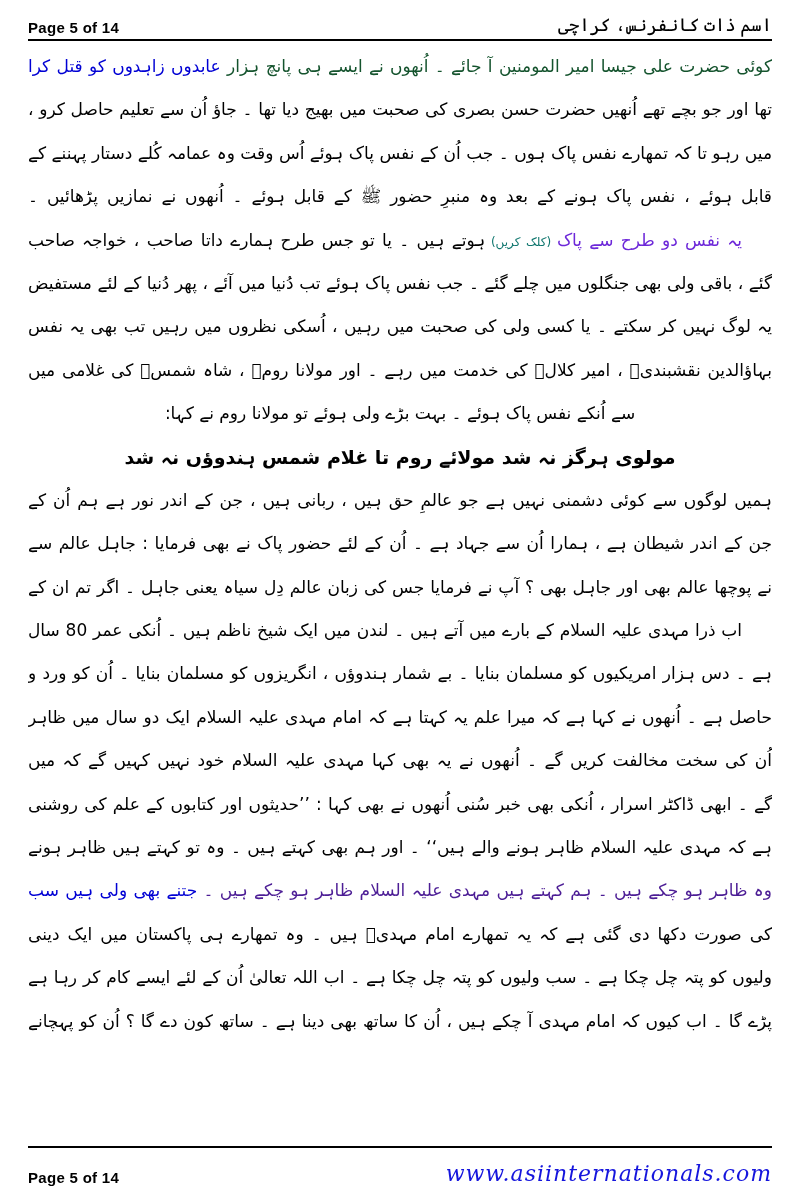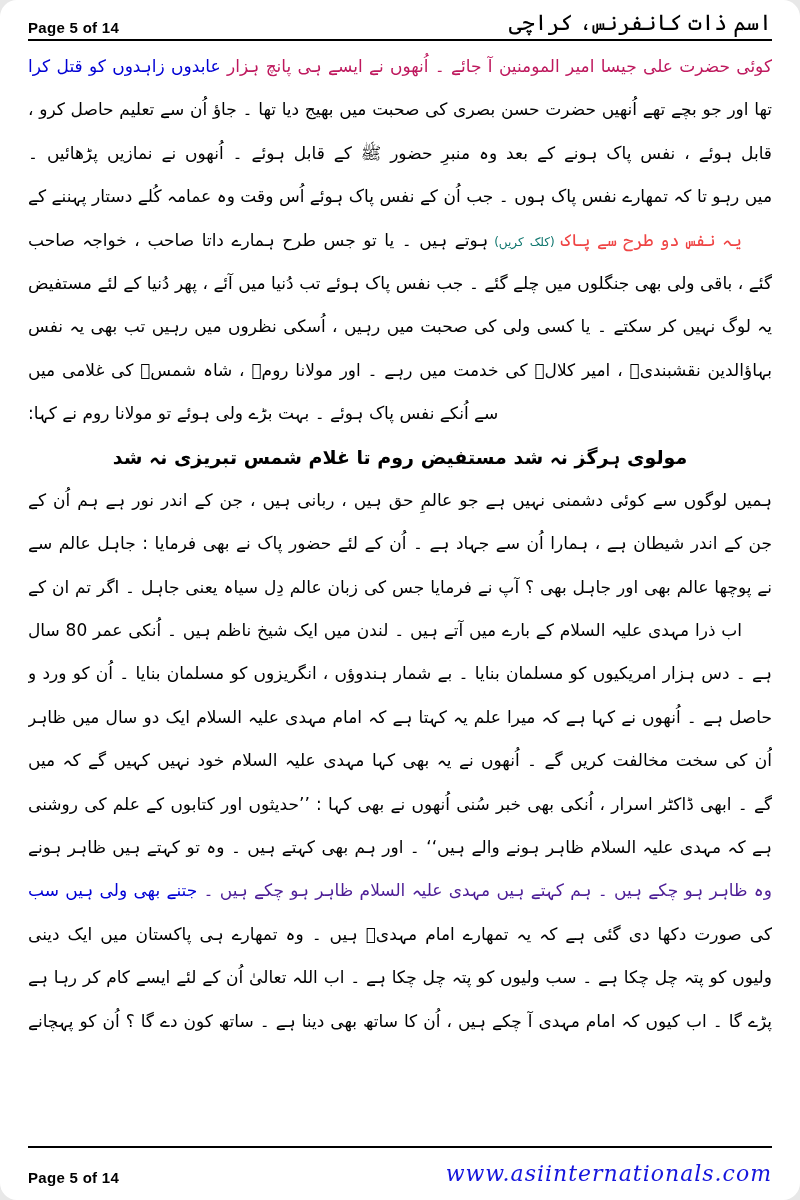--- a/index.html
+++ b/index.html
@@ -1,32 +1,32 @@
 <!DOCTYPE html>
 <html lang="ur"><head>
 <meta charset="utf-8">
 <style>
   html,body{margin:0;padding:0;background:#e8e8e8;}
   .page{
     width:800px;height:1200px;background:#ffffff;box-sizing:border-box;
     padding:6px 28px 0 28px;position:relative;margin:0 auto;
-    font-family:"DejaVu Sans",sans-serif;color:#000;border-radius:17px;
+    font-family:"DejaVu Sans",sans-serif;color:#000;
   }
   .hdr{display:flex;justify-content:space-between;align-items:flex-end;height:30px;}
   .hdr-page{font:bold 15px "Liberation Sans",sans-serif;letter-spacing:.3px;}
-  .hdr-title{direction:rtl;font-family:Liberation Sans, sans-serif;font-size:22px;}
+  .hdr-title{direction:rtl;font-family:Liberation Serif, serif;font-size:18px;}
   .rule{border:none;border-top:2px solid #000;margin:3px 0 0 0;}
   .body-lines{margin-top:4px;}
   .line{
     direction:rtl;unicode-bidi:embed;
     font-size:17px;height:43.4px;line-height:43.4px;
     overflow:hidden;white-space:nowrap;
   }
   .line.justify{white-space:normal;text-align:justify;text-align-last:justify;}
-  .line.right{text-align:left;}
+  .line.right{text-align:center;}
   .line.center{text-align:center;white-space:normal;text-align-last:center;}
   .line.indent{padding-right:30px;}
   .line.verse{font-weight:bold;font-size:19px;letter-spacing:.5px;}
   .seg-small{font-size:12px;}
   .ftr-rule{position:absolute;left:28px;right:28px;bottom:52px;border:none;border-top:2px solid #000;margin:0;}
   .ftr{position:absolute;left:28px;right:28px;bottom:14px;display:flex;justify-content:space-between;align-items:flex-end;}
   .ftr-page{font:bold 15px "Liberation Sans",sans-serif;letter-spacing:.3px;}
   .ftr-link{font-family:"DejaVu Serif",serif;font-style:italic;font-size:22px;text-decoration:none;letter-spacing:1px;}
 </style>
 </head>
@@ -34,30 +34,30 @@
 
 <div class="page">
 
   <div class="hdr">
     <span class="hdr-page">Page 5 of 14</span>
     <span class="hdr-title" dir="rtl">اسم ذات کانفرنس، کراچی</span>
   </div>
   <hr class="rule">
 
   <div class="body-lines" id="body-lines">
-      <div class="line justify"><span style="color: #be185d;">کوئی حضرت علی جیسا امیر المومنین آ جائے ۔ اُنھوں نے ایسے ہی پانچ ہزار </span><span style="color: rgb(0, 0, 212);">عابدوں زاہدوں کو قتل کرا دیا</span></div>
+      <div class="line justify"><span style="color: #14532d;">کوئی حضرت علی جیسا امیر المومنین آ جائے ۔ اُنھوں نے ایسے ہی پانچ ہزار </span><span style="color: rgb(0, 0, 212);">عابدوں زاہدوں کو قتل کرا دیا</span></div>
       <div class="line justify"><span style="color: rgb(0, 0, 0);">تھا اور جو بچے تھے اُنھیں حضرت حسن بصری کی صحبت میں بھیج دیا تھا ۔ جاؤ اُن سے تعلیم حاصل کرو ، اُن کی صحبت</span></div>
+      <div class="line justify"><span style="color: rgb(0, 0, 0);">میں رہو تا کہ تمھارے نفس پاک ہوں ۔ جب اُن کے نفس پاک ہوئے اُس وقت وہ عمامہ کُلے دستار پہننے کے</span></div>
       <div class="line justify"><span style="color: rgb(0, 0, 0);">قابل ہوئے ، نفس پاک ہونے کے بعد وہ منبرِ حضور ﷺ کے قابل ہوئے ۔ اُنھوں نے نمازیں پڑھائیں ۔</span></div>
-      <div class="line justify"><span style="color: rgb(0, 0, 0);">میں رہو تا کہ تمھارے نفس پاک ہوں ۔ جب اُن کے نفس پاک ہوئے اُس وقت وہ عمامہ کُلے دستار پہننے کے</span></div>
-      <div class="line justify indent"><span style="color: #ef4444; font-family: Liberation Serif, serif;">یہ نفس دو طرح سے پاک</span><span class="seg-small" style="color: #0f766e;"> (کلک کریں) </span><span style="color: rgb(0, 0, 0);">ہوتے ہیں ۔ یا تو جس طرح ہمارے داتا صاحب ، خواجہ صاحب جنگلوں میں چلے</span></div>
+      <div class="line justify indent"><span style="color: #6d28d9;">یہ نفس دو طرح سے پاک</span><span class="seg-small" style="color: #0f766e;"> (کلک کریں) </span><span style="color: rgb(0, 0, 0);">ہوتے ہیں ۔ یا تو جس طرح ہمارے داتا صاحب ، خواجہ صاحب جنگلوں میں چلے</span></div>
       <div class="line justify"><span style="color: rgb(0, 0, 0);">گئے ، باقی ولی بھی جنگلوں میں چلے گئے ۔ جب نفس پاک ہوئے تب دُنیا میں آئے ، پھر دُنیا کے لئے مستفیض ہوئے ۔ یہ کام تو</span></div>
       <div class="line justify"><span style="color: rgb(0, 0, 0);">یہ لوگ نہیں کر سکتے ۔ یا کسی ولی کی صحبت میں رہیں ، اُسکی نظروں میں رہیں تب بھی یہ نفس پاک ہو جاتا ہے ۔ جس طرح</span></div>
       <div class="line justify"><span style="color: rgb(0, 0, 0);">بہاؤالدین نقشبندیؒ ، امیر کلالؒ کی خدمت میں رہے ۔ اور مولانا رومؒ ، شاہ شمسؒ کی غلامی میں رہے ۔ اُن غلامیوں اور خدمتوں</span></div>
       <div class="line right"><span style="color: rgb(0, 0, 0);">سے اُنکے نفس پاک ہوئے ۔ بہت بڑے ولی ہوئے تو مولانا روم نے کہا:</span></div>
-      <div class="line center verse"><span style="color: rgb(0, 0, 0);">مولوی ہرگز نہ شد مستفیض روم تا غلام شمس تبریزی نہ شد</span></div>
+      <div class="line center verse"><span style="color: rgb(0, 0, 0);">مولوی ہرگز نہ شد مولائے روم تا غلام شمس ہندوؤں نہ شد</span></div>
       <div class="line justify"><span style="color: rgb(0, 0, 0);">ہمیں لوگوں سے کوئی دشمنی نہیں ہے جو عالمِ حق ہیں ، ربانی ہیں ، جن کے اندر نور ہے ہم اُن کے خادم ہیں ۔ جو نور سے دور ہیں ،</span></div>
       <div class="line justify"><span style="color: rgb(0, 0, 0);">جن کے اندر شیطان ہے ، ہمارا اُن سے جہاد ہے ۔ اُن کے لئے حضور پاک نے بھی فرمایا : جاہل عالم سے ڈرو اور بچو ۔ صحابہ</span></div>
       <div class="line justify"><span style="color: rgb(0, 0, 0);">نے پوچھا عالم بھی اور جاہل بھی ؟ آپ نے فرمایا جس کی زبان عالم دِل سیاہ یعنی جاہل ۔ اگر تم ان کے نزدیک جاؤ گے یہ</span></div>
       <div class="line justify indent"><span style="color: rgb(0, 0, 0);">اب ذرا مہدی علیہ السلام کے بارے میں آتے ہیں ۔ لندن میں ایک شیخ ناظم ہیں ۔ اُنکی عمر 80 سال کے قریب</span></div>
       <div class="line justify"><span style="color: rgb(0, 0, 0);">ہے ۔ دس ہزار امریکیوں کو مسلمان بنایا ۔ بے شمار ہندوؤں ، انگریزوں کو مسلمان بنایا ۔ اُن کو ورد و وظائف ، علم استخارہ پر عبور</span></div>
       <div class="line justify"><span style="color: rgb(0, 0, 0);">حاصل ہے ۔ اُنھوں نے کہا ہے کہ میرا علم یہ کہتا ہے کہ امام مہدی علیہ السلام ایک دو سال میں ظاہر ہونے والے ہیں لیکن علماء سُو</span></div>
       <div class="line justify"><span style="color: rgb(0, 0, 0);">اُن کی سخت مخالفت کریں گے ۔ اُنھوں نے یہ بھی کہا مہدی علیہ السلام خود نہیں کہیں گے کہ میں مہدی ہوں لوگ اُنھیں پہچانیں</span></div>
       <div class="line justify"><span style="color: rgb(0, 0, 0);">گے ۔ ابھی ڈاکٹر اسرار ، اُنکی بھی خبر سُنی اُنھوں نے بھی کہا : ’’حدیثوں اور کتابوں کے علم کی روشنی میں معلوم ہوتا ہے بلکہ یقین</span></div>
       <div class="line justify"><span style="color: rgb(0, 0, 0);">ہے کہ مہدی علیہ السلام ظاہر ہونے والے ہیں‘‘ ۔ اور ہم بھی کہتے ہیں ۔ وہ تو کہتے ہیں ظاہر ہونے والے ہیں ، ہم کہتے ہیں کہ</span></div>
       <div class="line justify"><span style="color: #4c1d95;">وہ ظاہر ہو چکے ہیں ۔ ہم کہتے ہیں مہدی علیہ السلام ظاہر ہو چکے ہیں ۔ </span><span style="color: rgb(0, 0, 212);">جتنے بھی ولی ہیں سب کو اُن کا بتا دیا گیا ہے</span></div>

